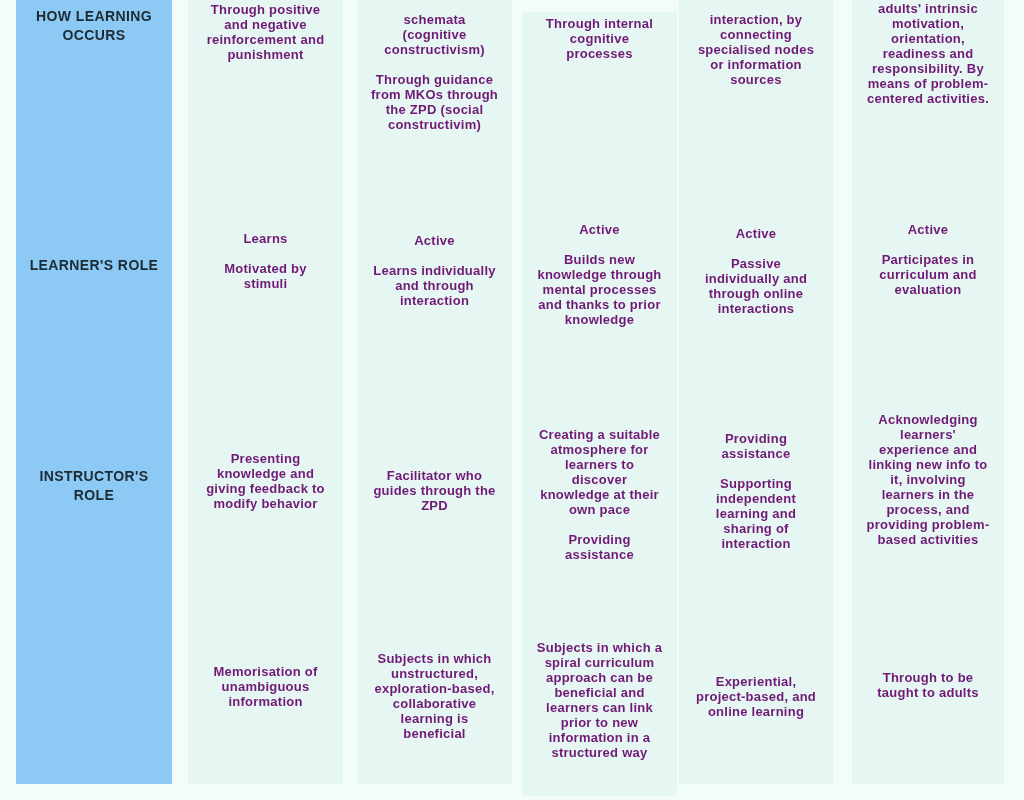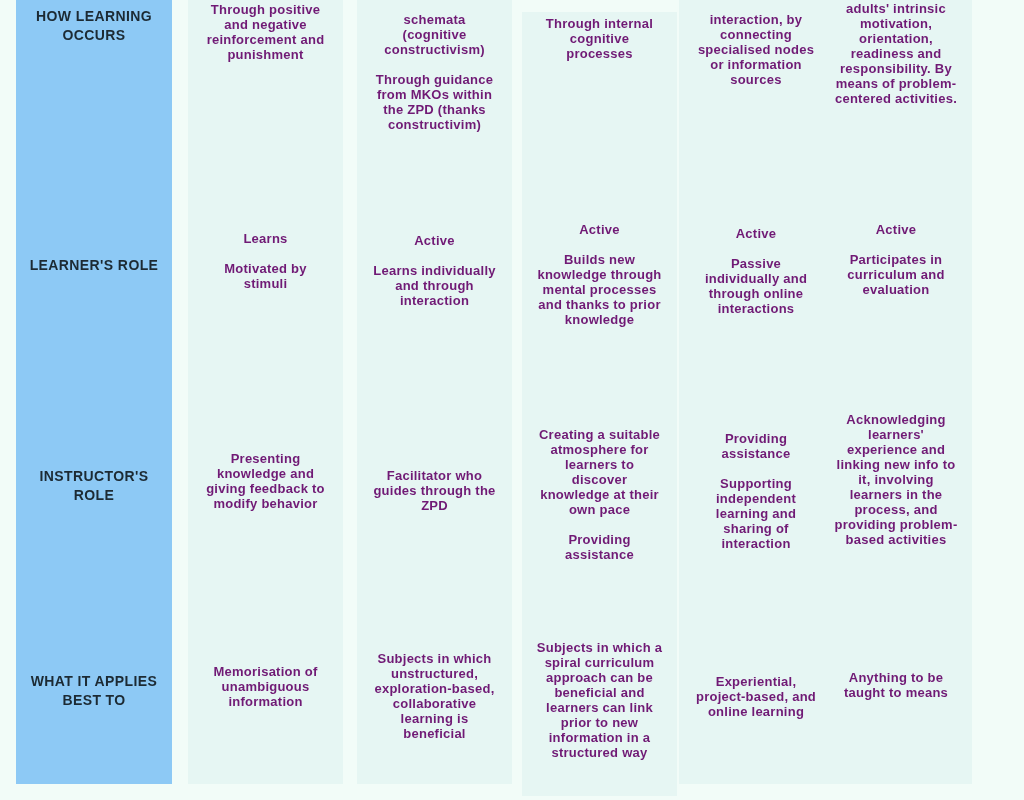--- a/index.html
+++ b/index.html
@@ -56,23 +56,20 @@
   <div class="strip hdrcol" style="left:16px; width:156px;">
     <div class="row r1 top pt-h">
       <div class="cell hdrcell">HOW LEARNING OCCURS</div>
     </div>
     <div class="row r2">
       <div class="cell hdrcell">LEARNER'S ROLE</div>
     </div>
     <div class="row r3">
       <div class="cell hdrcell">INSTRUCTOR'S ROLE</div>
     </div>
-    <div class="row r4">
-      <div class="cell hdrcell">WHAT IT APPLIES BEST TO</div>
-    </div>
   </div>
 
   <div class="strip datacol" style="left:188px; width:155px;">
     <div class="row r1 top pt2">
         <div class="cell">
           <div class="para">Through positive and negative reinforcement and punishment</div>
         </div>
       </div>
     <div class="row r2">
         <div class="cell">
@@ -89,21 +86,21 @@
         <div class="cell">
           <div class="para">Memorisation of unambiguous information</div>
         </div>
       </div>
   </div>
 
   <div class="strip datacol" style="left:357px; width:155px;">
     <div class="row r1 top pt0">
         <div class="cell">
           <div class="para">schemata (cognitive constructivism)</div>
-          <div class="para">Through guidance from MKOs within the ZPD (thanks constructivim)</div>
+          <div class="para">Through guidance from MKOs through the ZPD (social constructivim)</div>
         </div>
       </div>
     <div class="row r2">
         <div class="cell">
           <div class="para">Active</div>
           <div class="para">Learns individually and through interaction</div>
         </div>
       </div>
     <div class="row r3">
         <div class="cell">
@@ -160,37 +157,37 @@
           <div class="para">Supporting independent learning and sharing of interaction</div>
         </div>
       </div>
     <div class="row r4">
         <div class="cell">
           <div class="para">Experiential, project-based, and online learning</div>
         </div>
       </div>
   </div>
 
-  <div class="strip datacol" style="left:820px; width:152px;">
+  <div class="strip datacol" style="left:852px; width:152px;">
     <div class="row r1 top pt1">
         <div class="cell">
           <div class="para">adults' intrinsic motivation, orientation, readiness and responsibility. By means of problem-centered activities.</div>
         </div>
       </div>
     <div class="row r2">
         <div class="cell">
           <div class="para">Active</div>
           <div class="para">Participates in curriculum and evaluation</div>
         </div>
       </div>
     <div class="row r3">
         <div class="cell">
           <div class="para">Acknowledging learners' experience and linking new info to it, involving learners in the process, and providing problem-based activities</div>
         </div>
       </div>
     <div class="row r4">
         <div class="cell">
-          <div class="para">Anything to be taught to means</div>
+          <div class="para">Through to be taught to adults</div>
         </div>
       </div>
   </div>
 
 </div>
 
 </body></html>

